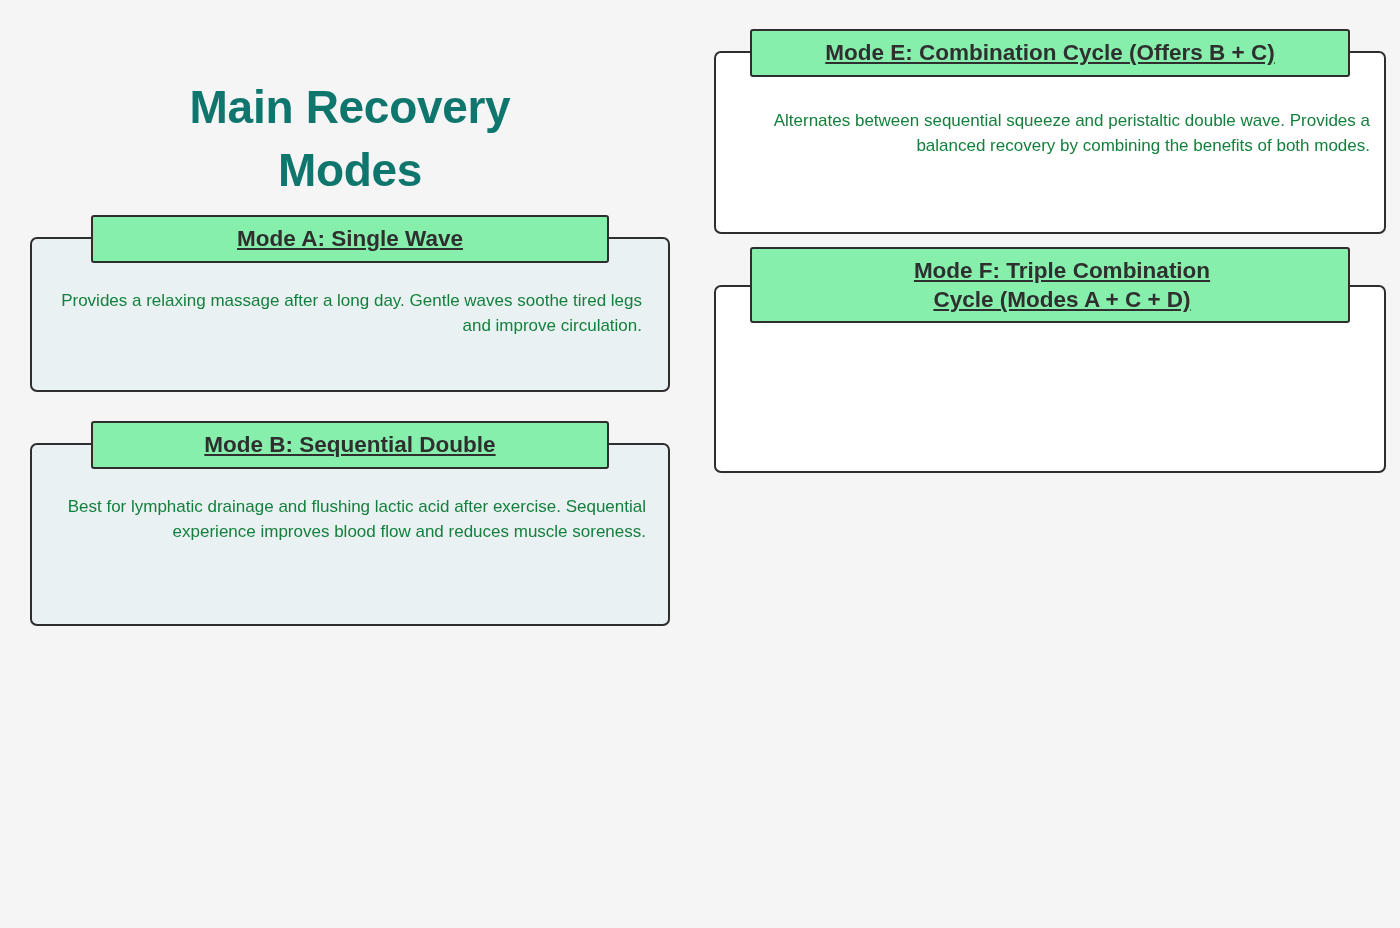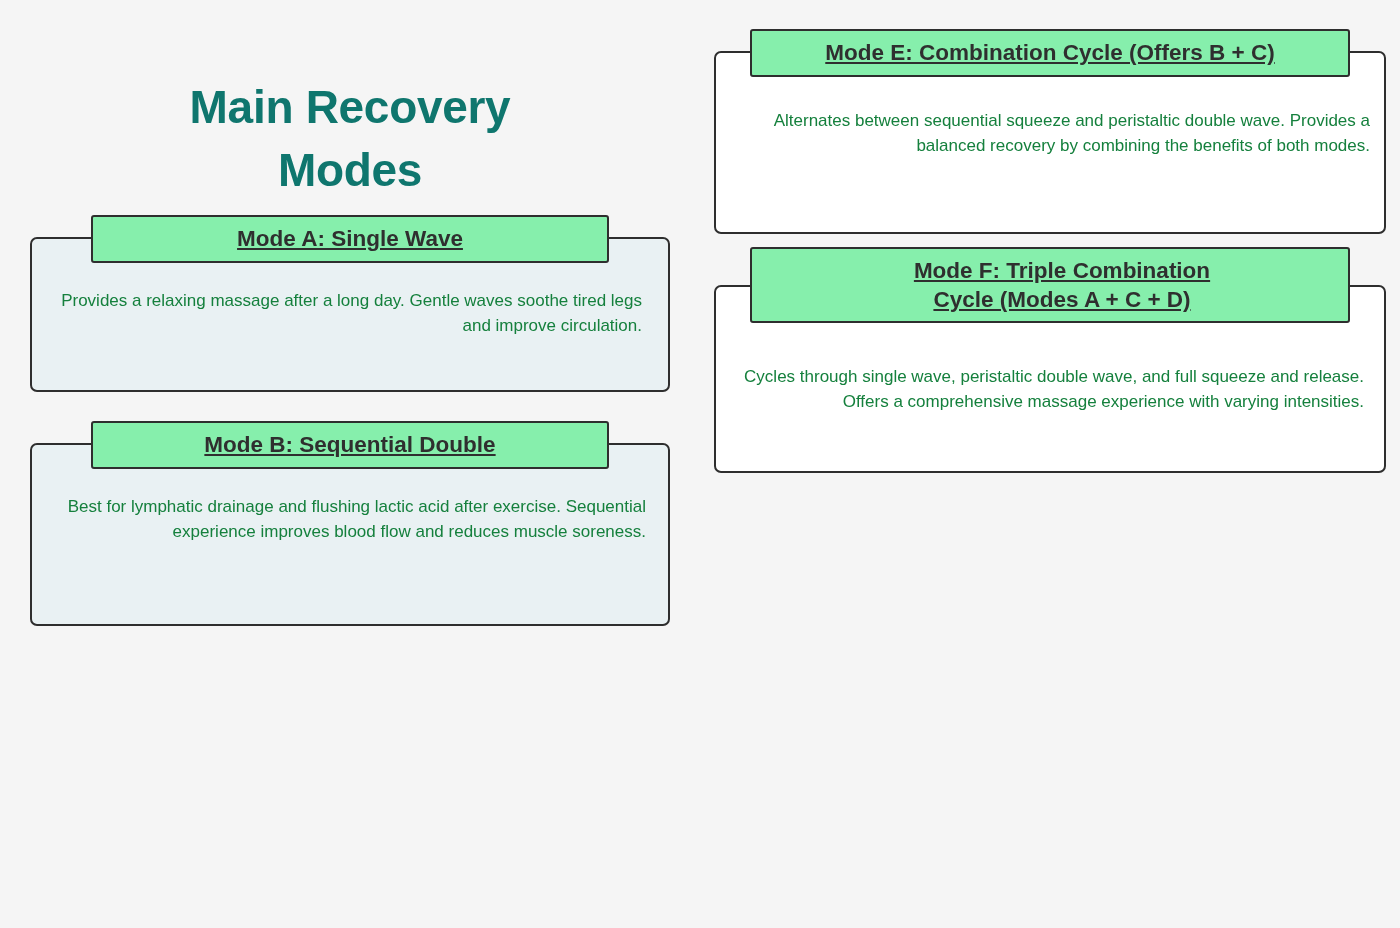--- a/index.html
+++ b/index.html
@@ -155,19 +155,18 @@
 
 
       <div class="card card-e">
         <div class="card-title">Mode E: Combination Cycle (Offers B + C)</div>
         <div class="card-body">Alternates between sequential squeeze and peristaltic double wave. Provides a balanced recovery by combining the benefits of both modes.</div>
       </div>
 
       <div class="card card-f">
         <div class="card-title">Mode F: Triple Combination
 Cycle (Modes A + C + D)</div>
-        <div class="card-body">Cycles through single wave, peristaltic double wave, and full squeeze and release. Offers a comprehensive massage experience with varying intensities.</div>
       </div>
 
     </div>
   </div>
 
 </div>
 
 </body></html>

